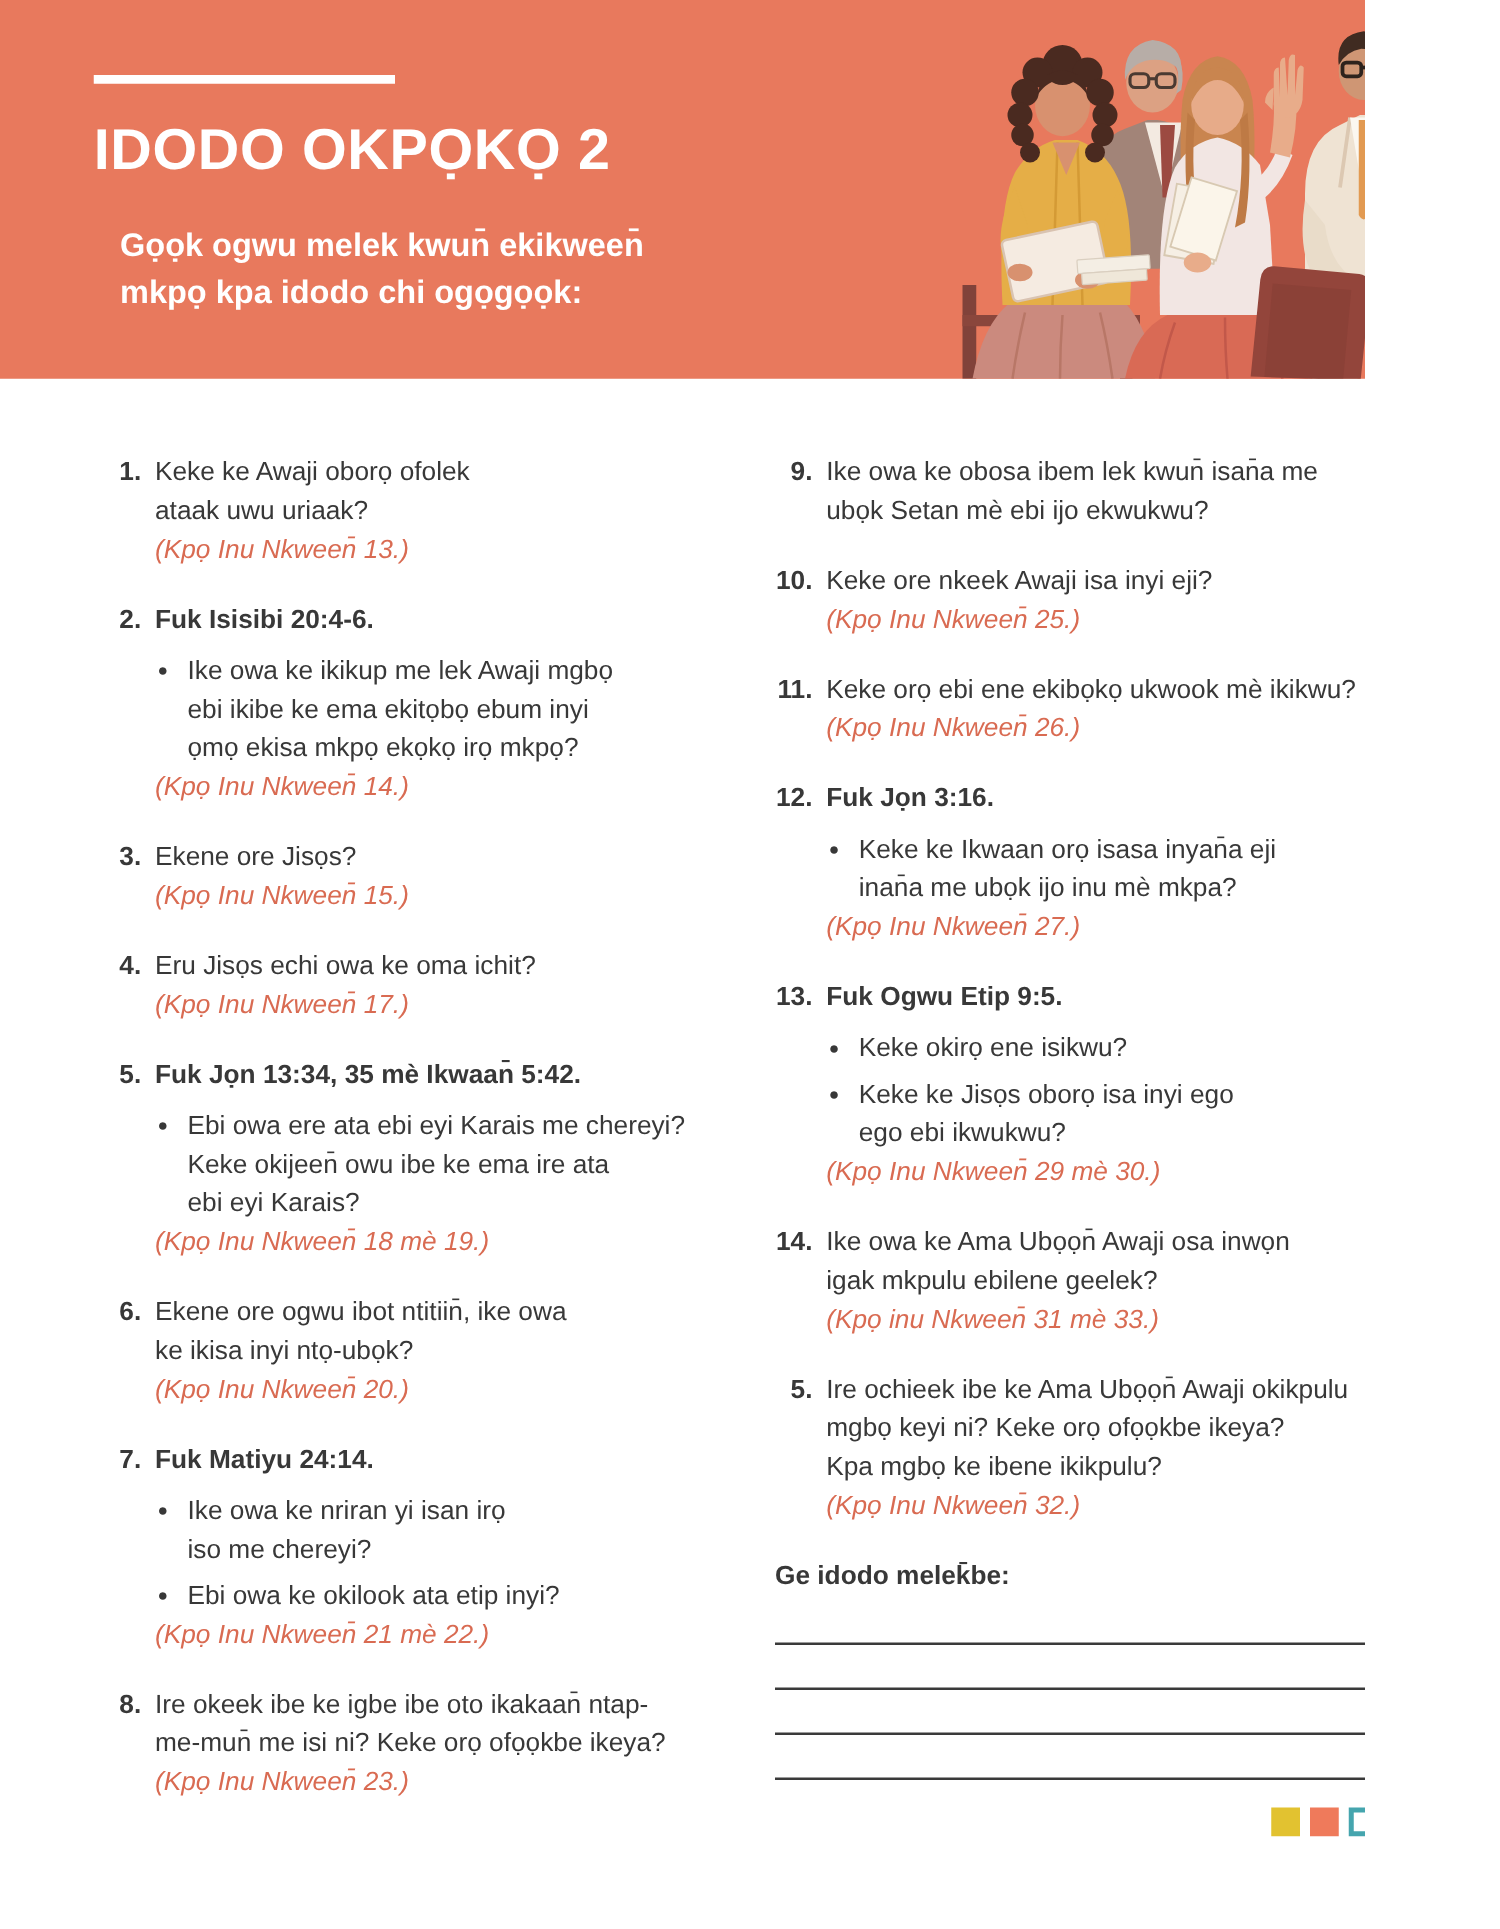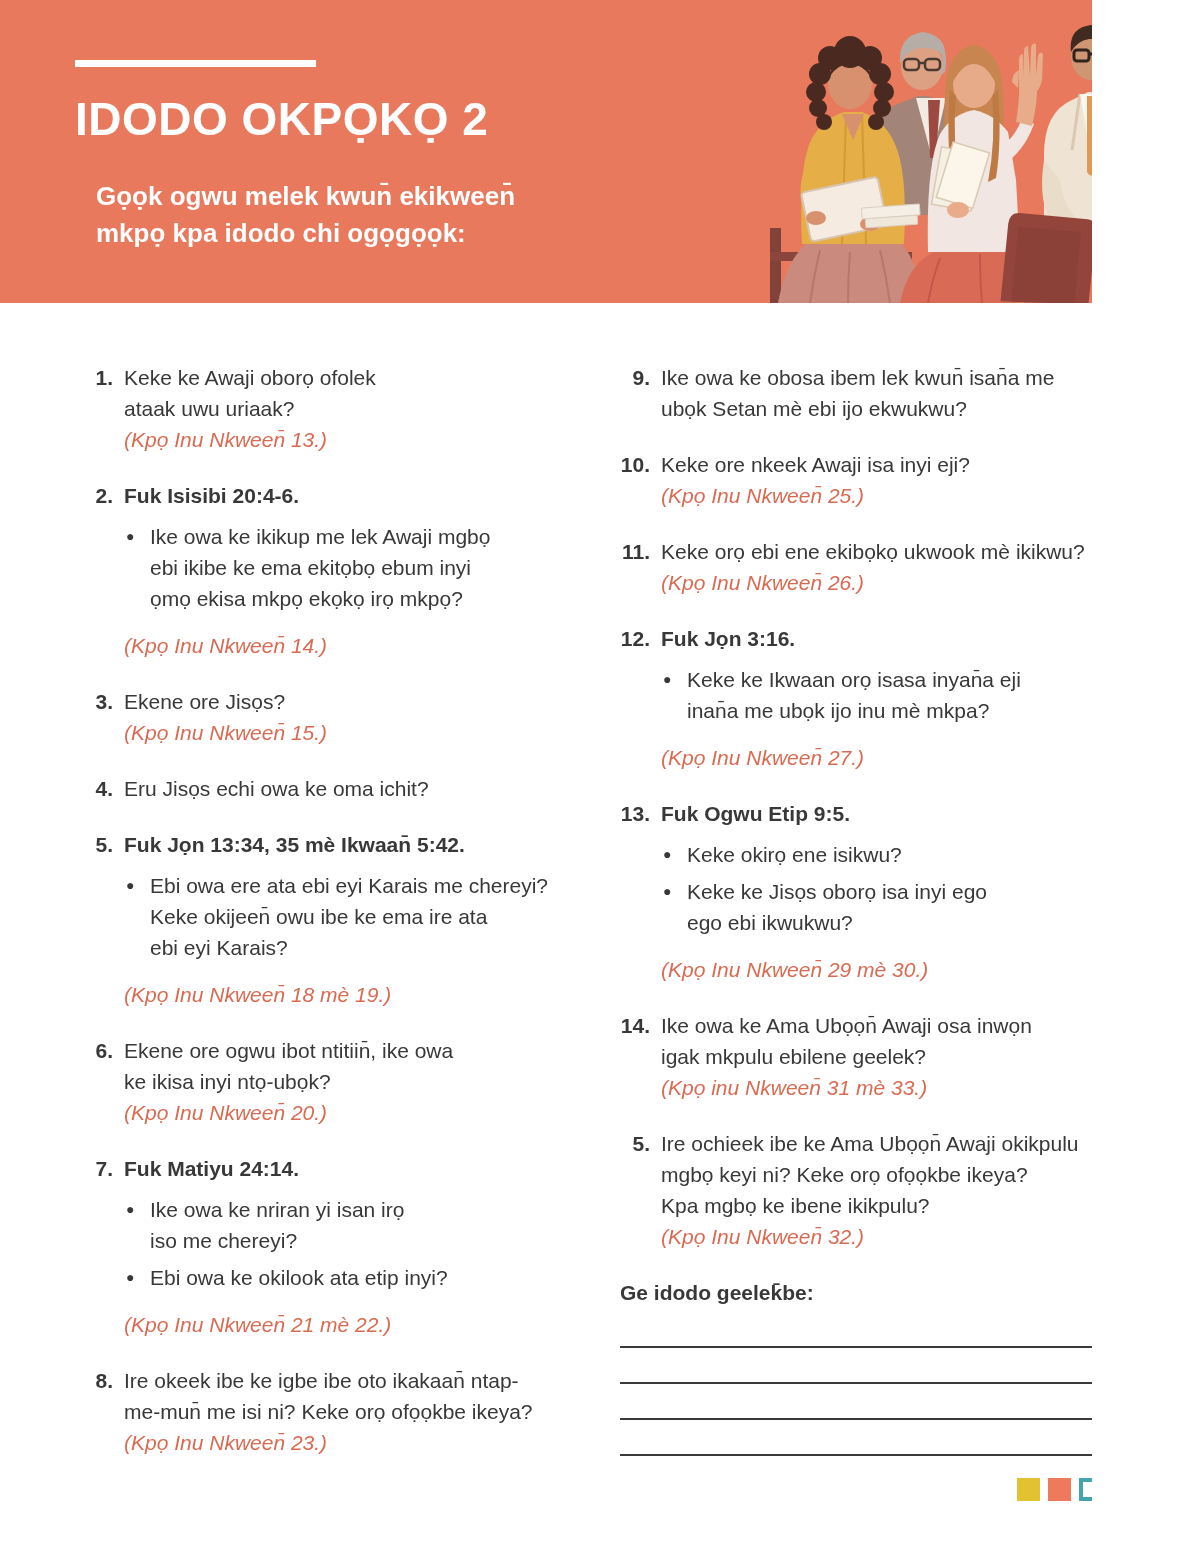--- a/index.html
+++ b/index.html
@@ -20,21 +20,21 @@
   .col-right { width: 513px; }
   .q-item { display: flex; margin-bottom: 25px; }
   .q-num  { flex: 0 0 30px; width: 30px; text-align: right; font-weight: 700; font-size: 21px; line-height: 31px; }
   .q-body { margin-left: 11px; flex: 1; font-size: 21px; line-height: 31px; }
   .q-heading { font-weight: 700; }
   .q-text, .bullet-text { white-space: pre-line; }
   .bullet-row { display: flex; margin-top: 10px; }
   .bullet-row + .bullet-row { margin-top: 6px; }
   .bullet-dot { flex: 0 0 24px; font-size: 14px; line-height: 31px; padding-left: 2px; }
   .q-ref { color: var(--ref, #D96B52); font-style: italic; }
-  .ref-after-bullets { margin-top: 16px; }
+  .ref-after-bullets { margin-top: 0; }
   
   .notes { margin-top: 6px; }
   .notes-label { font-weight: 700; font-size: 21px; line-height: 31px; }
   .note-lines { margin-top: 4px; }
   .note-line { height: 34px; border-bottom: 2px solid var(--rule, #3A3A3A); }
   .squares { display: flex; justify-content: flex-end; gap: 8px; margin-top: 22px; }
   .square { width: 23px; height: 23px; box-sizing: border-box; }
   .square.outline { background: #ffffff; }
 </style>
 </head>
@@ -215,20 +215,21 @@
           <div class="q-num">3.</div>
           <div class="q-body">
             <div class="q-text">Ekene ore Jisọs?</div>
             <div class="q-ref">(Kpọ Inu Nkween̄ 15.)</div>
           </div>
         </div>
         <div class="q-item">
           <div class="q-num">4.</div>
           <div class="q-body">
             <div class="q-text">Eru Jisọs echi owa ke oma ichit?</div>
+            <div class="q-ref">(Kpọ Inu Nkween̄ 17.)</div>
           </div>
         </div>
         <div class="q-item">
           <div class="q-num">5.</div>
           <div class="q-body">
             <div class="q-heading">Fuk Jọn 13:34, 35 mè Ikwaan̄ 5:42.</div>
             <div class="bullet-row">
               <span class="bullet-dot">●</span>
               <div class="bullet-text">Ebi owa ere ata ebi eyi Karais me chereyi?
 Keke okijeen̄ owu ibe ke ema ire ata
@@ -333,21 +334,21 @@
             <div class="q-num">5.</div>
             <div class="q-body">
               <div class="q-text">Ire ochieek ibe ke Ama Ubọọn̄ Awaji okikpulu
 mgbọ keyi ni? Keke orọ ofọọkbe ikeya?
 Kpa mgbọ ke ibene ikikpulu?</div>
               <div class="q-ref">(Kpọ Inu Nkween̄ 32.)</div>
             </div>
           </div>
         </div>
       <div class="notes">
-        <div class="notes-label">Ge idodo geelek̄be:</div>
+        <div class="notes-label">Ge idodo melek̄be:</div>
         <div class="note-lines" id="note-lines">
             <div class="note-line"></div>
             <div class="note-line"></div>
             <div class="note-line"></div>
             <div class="note-line"></div>
           </div>
         <div class="squares" id="squares">
             <div class="square" style="background: rgb(226, 194, 48);"></div>
             <div class="square" style="background: rgb(239, 122, 91);"></div>
             <div class="square outline" style="border: 4px solid rgb(69, 165, 174);"></div>

